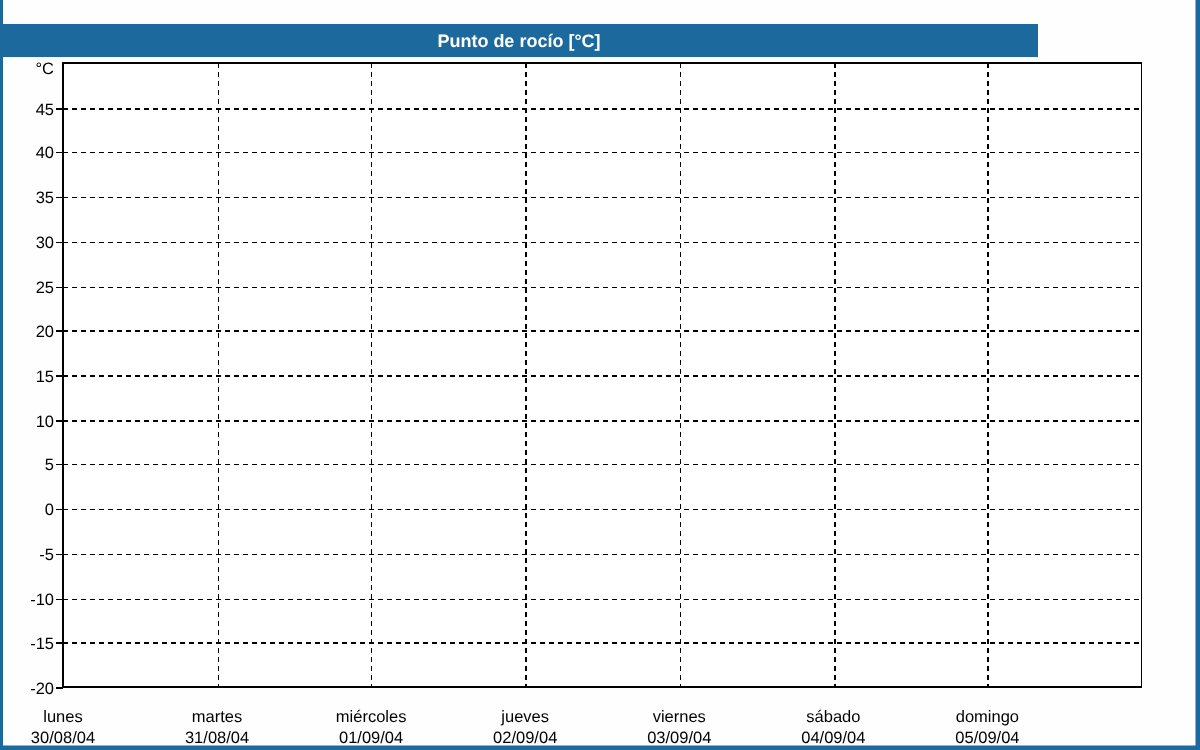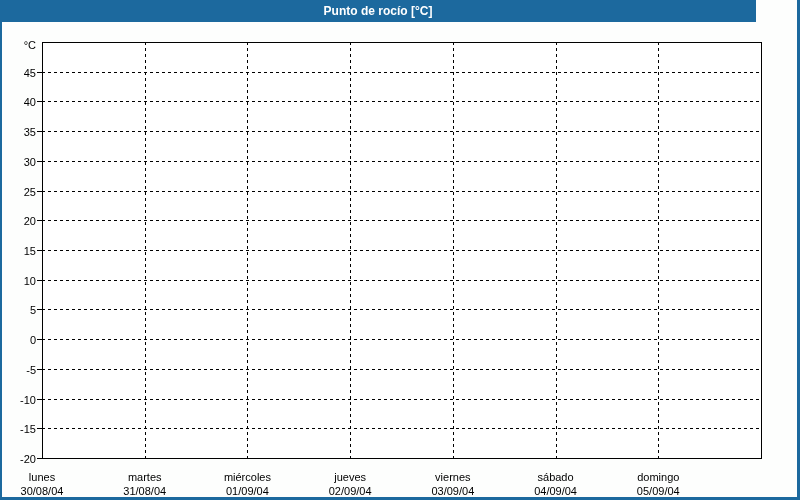--- a/index.html
+++ b/index.html
@@ -11,21 +11,21 @@
   #frame {
     position: relative;
     width: 800px; height: 500px;
     box-sizing: border-box;
     background: var(--page-bg, #fdfefd);
     border-left: 2px solid var(--accent, #1c699e);
     border-right: 3px solid var(--accent, #1c699e);
     border-bottom: 3px solid var(--accent, #1c699e);
   }
   #titlebar {
-    position: absolute; left: -2px; top: 0; width: 756px; height: 22px;
+    position: absolute; left: -2px; top: 16px; width: 692px; height: 22px;
     background: var(--accent, #1c699e);
     display: flex; align-items: center; justify-content: center;
   }
   #titlebar .title-text {
     color: var(--title-fg, #ffffff);
     font-size: 12px; font-weight: bold;
     letter-spacing: 0px;
   }
   #chart-wrap {
     position: absolute; left: -2px; top: 22px; width: 800px; height: 475px;

